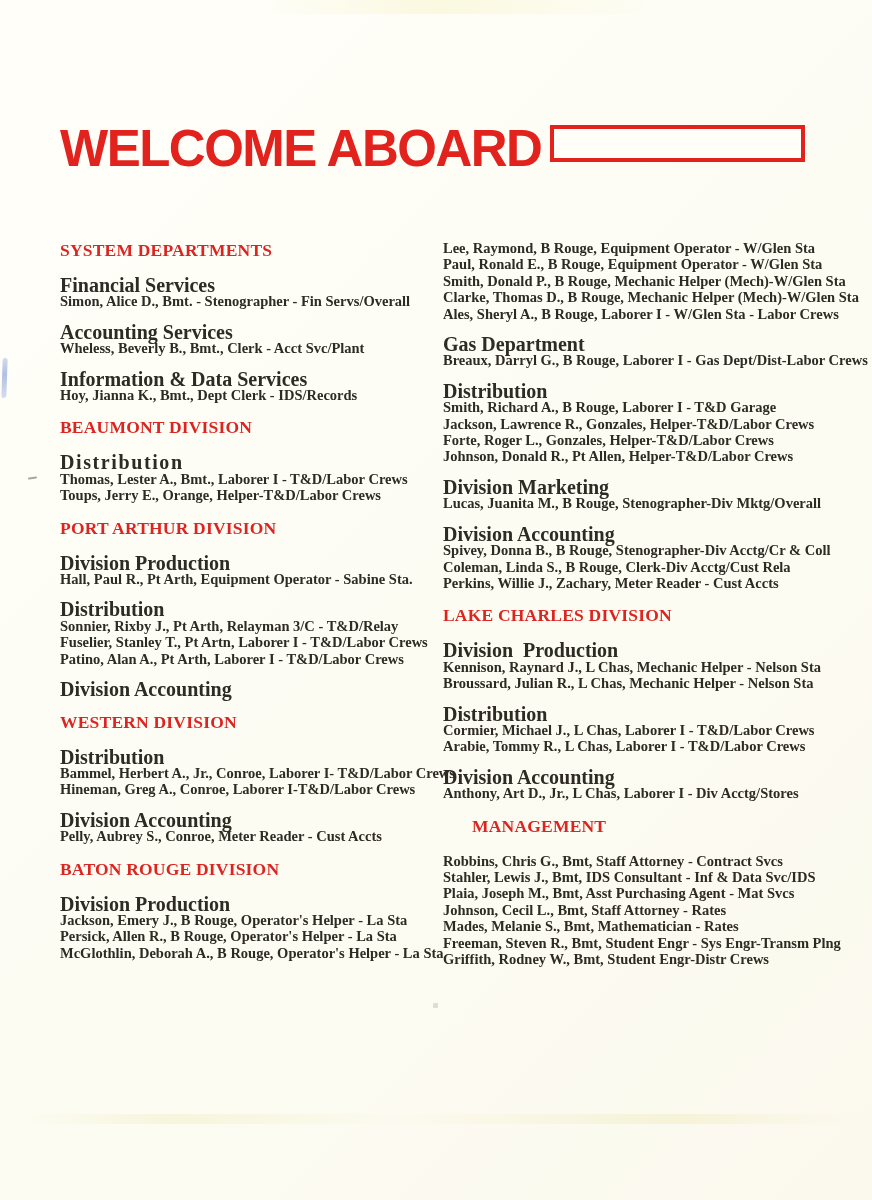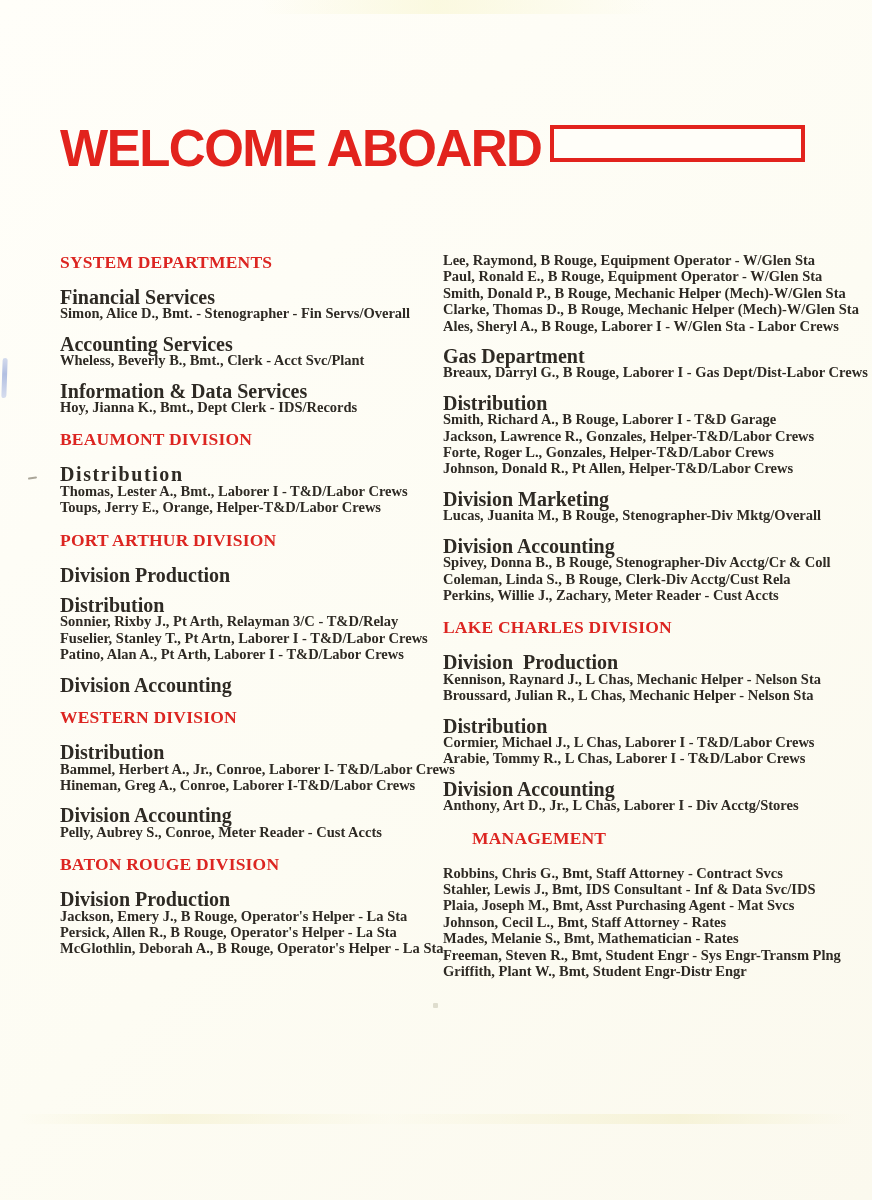--- a/index.html
+++ b/index.html
@@ -53,21 +53,21 @@
   }
   .title-box{
     width:247px;height:29px;
     border:4px solid;
     margin-left:9px;
     margin-top:2px;
     background:#fffef9;
   }
 
   .columns{
-    position:absolute;top:252px;left:60px;right:30px;
+    position:absolute;top:240px;left:60px;right:30px;
     display:grid;
     grid-template-columns:383px 1fr;
   }
   .col{min-width:0;}
 
   .division-header{
     font-size:17.5px;
     font-weight:bold;
     letter-spacing:.2px;
     margin:10px 0 16px 0;
@@ -122,20 +122,21 @@
         </div>
         <div class="division-header" style="color: rgb(220, 37, 33);">BEAUMONT DIVISION</div>
         <div class="group">
           <div class="subhead spaced">Distribution</div>
           <div class="line">Thomas, Lester A., Bmt., Laborer I - T&amp;D/Labor Crews</div>
           <div class="line">Toups, Jerry E., Orange, Helper-T&amp;D/Labor Crews</div>
         </div>
         <div class="division-header" style="color: rgb(220, 37, 33);">PORT ARTHUR DIVISION</div>
         <div class="group">
           <div class="subhead">Division Production</div>
+          <div class="line">Hall, Paul R., Pt Arth, Equipment Operator - Sabine Sta.</div>
         </div>
         <div class="group">
           <div class="subhead">Distribution</div>
           <div class="line">Sonnier, Rixby J., Pt Arth, Relayman 3/C - T&amp;D/Relay</div>
           <div class="line">Fuselier, Stanley T., Pt Artn, Laborer I - T&amp;D/Labor Crews</div>
           <div class="line">Patino, Alan A., Pt Arth, Laborer I - T&amp;D/Labor Crews</div>
         </div>
         <div class="group">
           <div class="subhead">Division Accounting</div>
         </div>
@@ -202,17 +203,17 @@
           <div class="line">Anthony, Art D., Jr., L Chas, Laborer I - Div Acctg/Stores</div>
         </div>
         <div class="division-header" style="color: rgb(220, 37, 33); margin-left: 29px;">MANAGEMENT</div>
         <div class="group">
           <div class="line">Robbins, Chris G., Bmt, Staff Attorney - Contract Svcs</div>
           <div class="line">Stahler, Lewis J., Bmt, IDS Consultant - Inf &amp; Data Svc/IDS</div>
           <div class="line">Plaia, Joseph M., Bmt, Asst Purchasing Agent - Mat Svcs</div>
           <div class="line">Johnson, Cecil L., Bmt, Staff Attorney - Rates</div>
           <div class="line">Mades, Melanie S., Bmt, Mathematician - Rates</div>
           <div class="line">Freeman, Steven R., Bmt, Student Engr - Sys Engr-Transm Plng</div>
-          <div class="line">Griffith, Plant W., Bmt, Student Engr-Distr Engr</div>
+          <div class="line">Griffith, Rodney W., Bmt, Student Engr-Distr Crews</div>
         </div>
       </div>
   </div>
 </div>
 
 </body></html>

